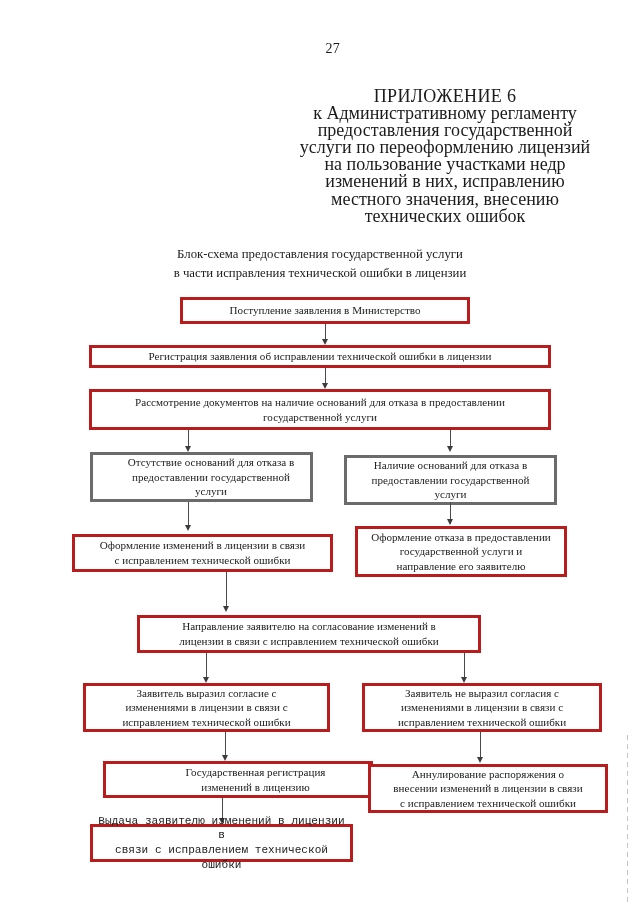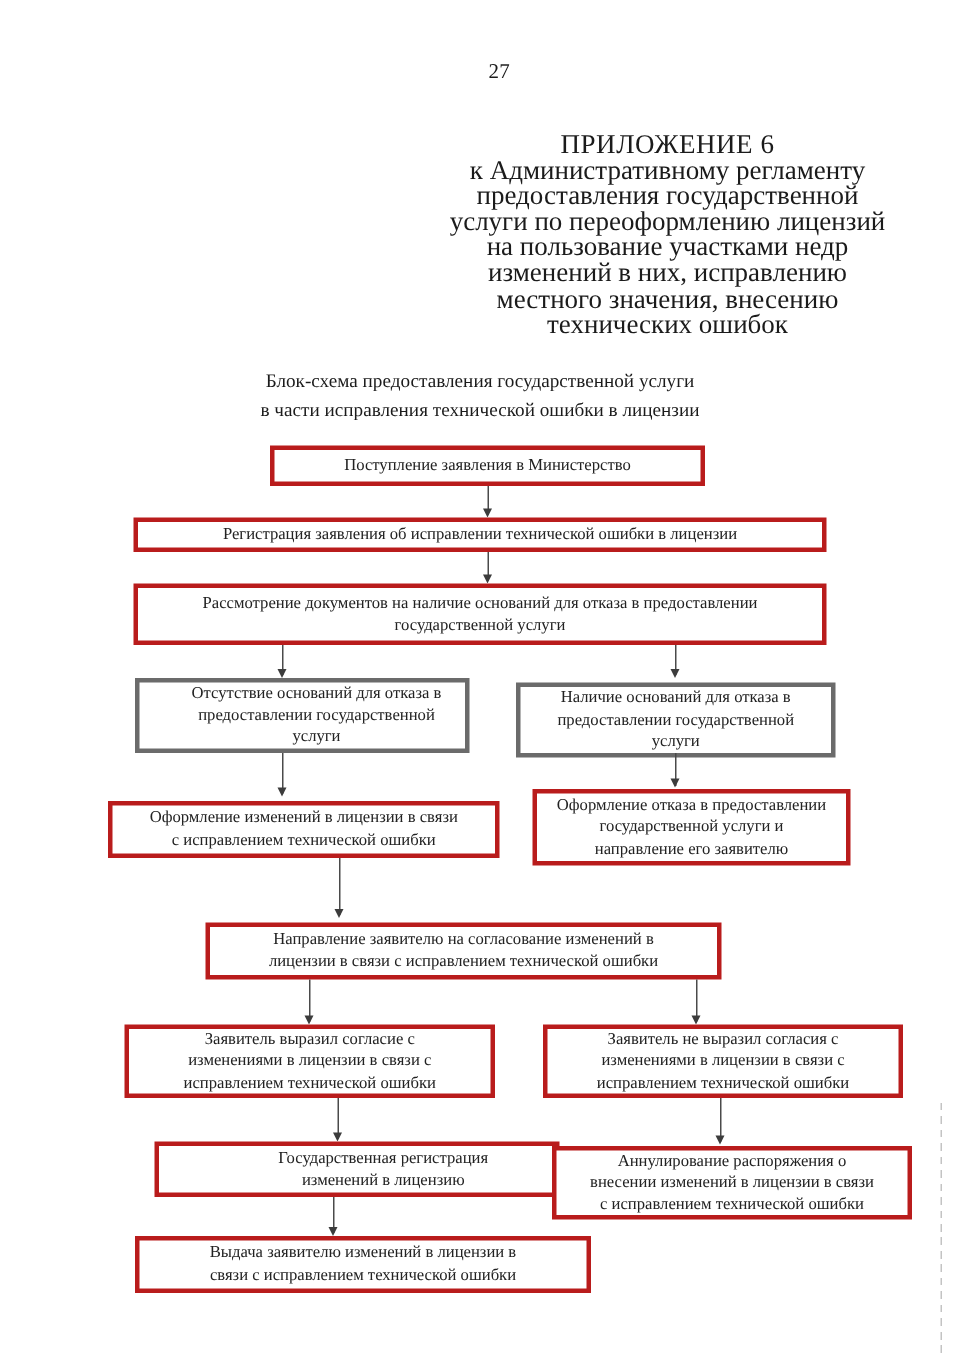--- a/index.html
+++ b/index.html
@@ -241,20 +241,20 @@
     <div>
       <span>Аннулирование распоряжения о</span>
       <span>внесении изменений в лицензии в связи</span>
       <span>с исправлением технической ошибки</span>
     </div>
   </div>
 
   <div class="vline" style="left:222px; top:798px; height:24px;"></div>
   <div class="arrowhead" style="left:218.5px; top:818px;"></div>
 
-  <div class="node" style="left:90px; top:824px; width:304px; height:38px;">
+  <div class="node" style="left:90px; top:824px; width:263px; height:38px;font-family:Liberation Mono, monospace;">
     <div>
       <span>Выдача  заявителю изменений в лицензии в</span>
       <span>связи с исправлением технической ошибки</span>
     </div>
   </div>
 
 </div>
 
 </body></html>

